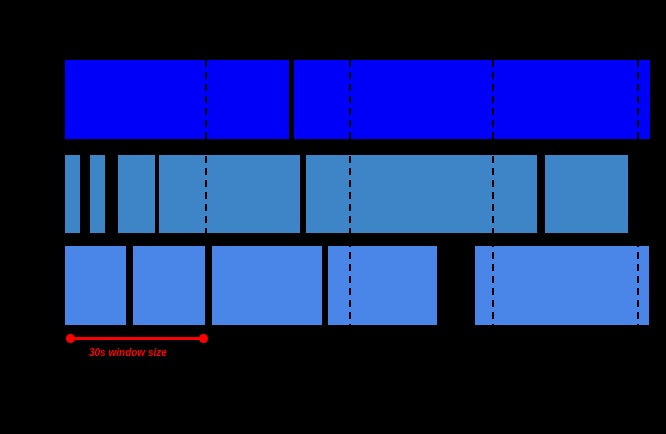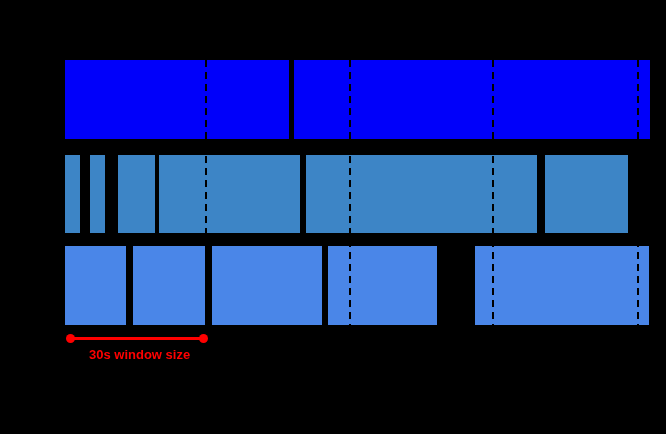--- a/index.html
+++ b/index.html
@@ -42,23 +42,24 @@
     height: 3px;
   }
   .arrow-dot {
     position: absolute;
     width: 9px;
     height: 9px;
     border-radius: 50%;
   }
   .arrow-label {
     position: absolute;
-    font-size: 13px;
+    font-size: 10px;
     font-weight: bold;
     white-space: nowrap;
+    font-style: italic;
   }
 </style>
 </head>
 <body>
 
 <div class="canvas">
   <div>
       <div class="segment" style="left: 65px; top: 60px; width: 224px; height: 79px; background: rgb(0, 0, 250);"></div>
       <div class="segment" style="left: 294px; top: 60px; width: 356px; height: 79px; background: rgb(0, 0, 250);"></div>
       <div class="segment" style="left: 65px; top: 155px; width: 15px; height: 78px; background: rgb(61, 133, 198);"></div>

